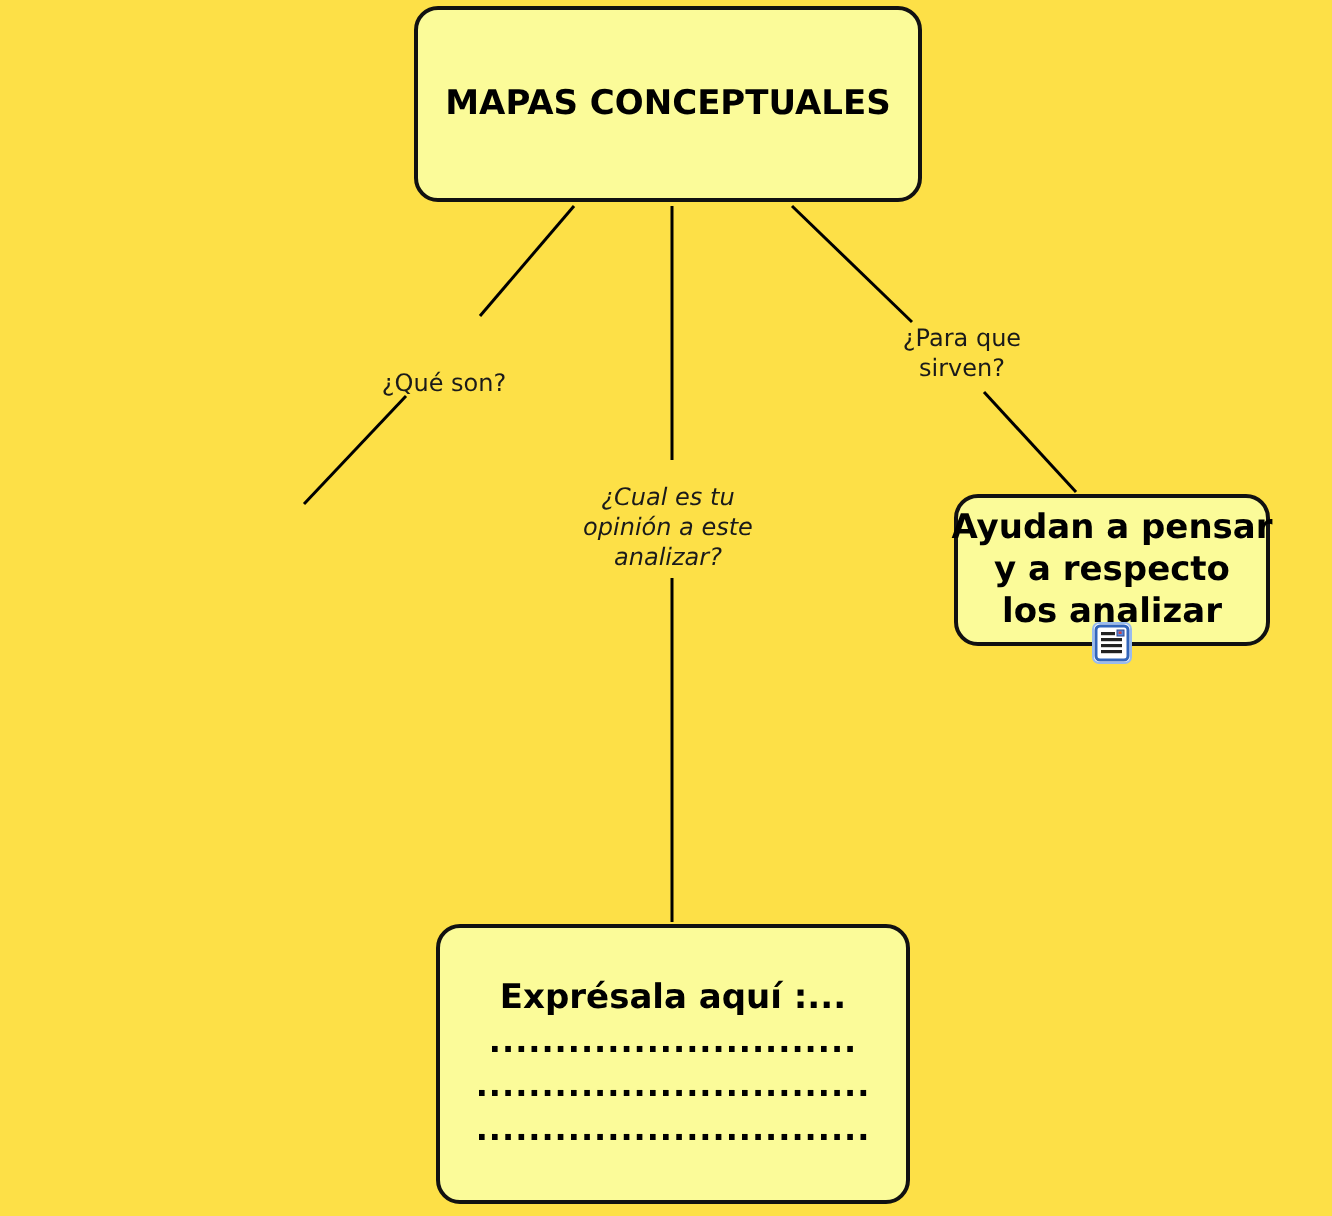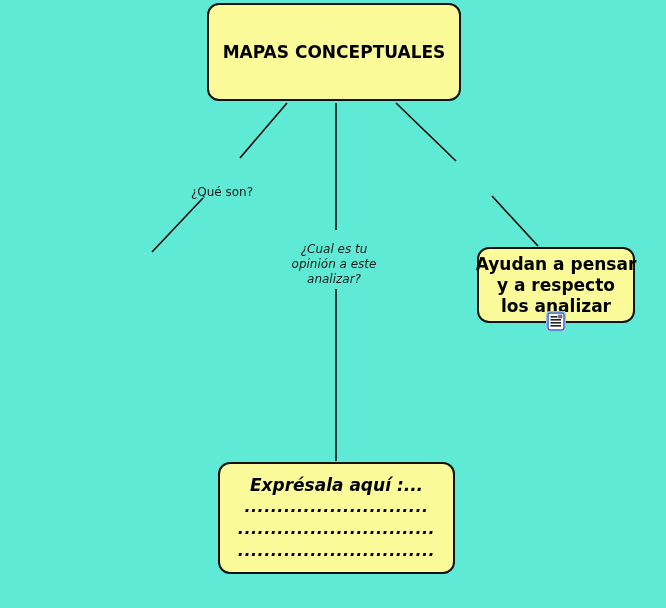--- a/index.html
+++ b/index.html
@@ -5,21 +5,21 @@
   html, body {
     margin: 0;
     padding: 0;
     background: #ffffff;
     font-family: "DejaVu Sans", "Liberation Sans", sans-serif;
   }
   .canvas {
     position: relative;
     width: 666px;
     height: 608px;
-    background: #5eead4;
+    background: #fde047;
     overflow: hidden;
   }
   .connector-layer {
     position: absolute;
     left: 0; top: 0;
     width: 666px;
     height: 608px;
   }
   .node {
     position: absolute;
@@ -47,24 +47,23 @@
     line-height: 24px;
   }
   .node-purpose {
     left: 477px; top: 247px;
     width: 158px; height: 76px;
     font-size: 17px;
     line-height: 21px;
   }
   .node-opinion {
     left: 218px; top: 462px;
-    width: 237px; height: 112px;
+    width: 237px; height: 140px;
     font-size: 17px;
     line-height: 22px;
-    font-style: italic;
   }
   .node-line { white-space: nowrap; }
   .dots-line { letter-spacing: 0.5px; font-size: 16px; }
   .link-label {
     position: absolute;
     transform: translate(-50%, -50%);
     font-size: 12px;
     line-height: 15px;
     color: #1a1a1a;
     text-align: center;
@@ -126,14 +125,18 @@
   </div>
 
   <div class="link-label label-what">¿Qué son?</div>
 
   <div class="link-label label-opinion">
     <div>¿Cual es tu</div>
     <div>opinión a este</div>
     <div>analizar?</div>
   </div>
 
+  <div class="link-label label-purpose">
+    <div>¿Para que</div>
+    <div>sirven?</div>
+  </div>
 
 </div>
 
 </body></html>

